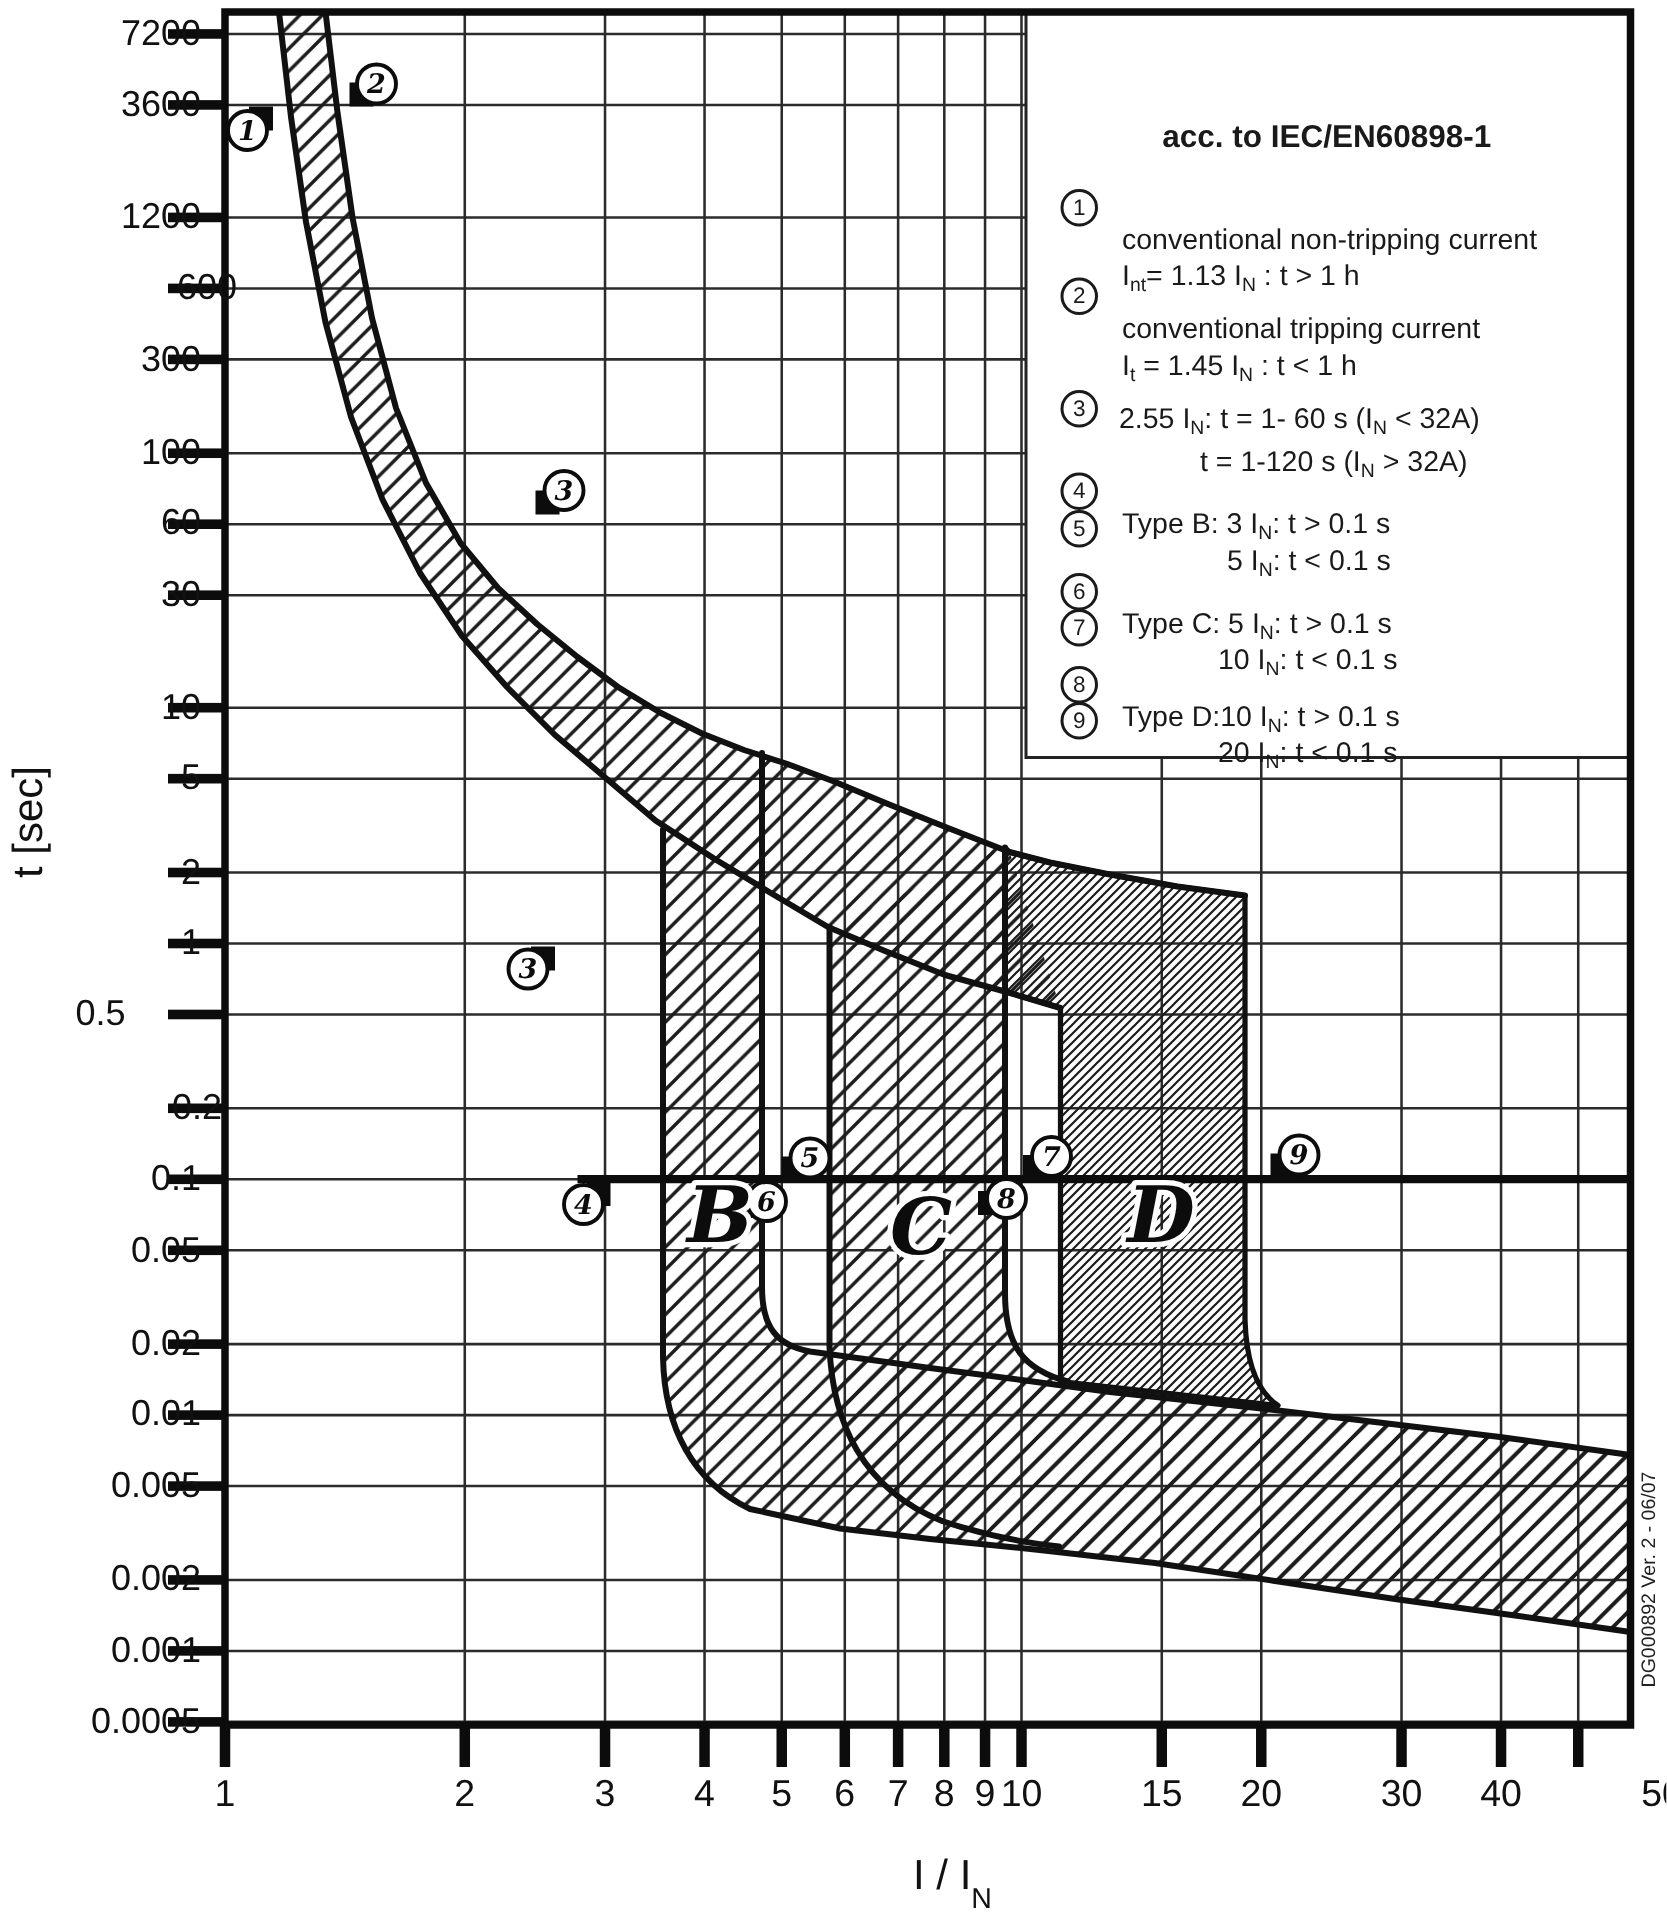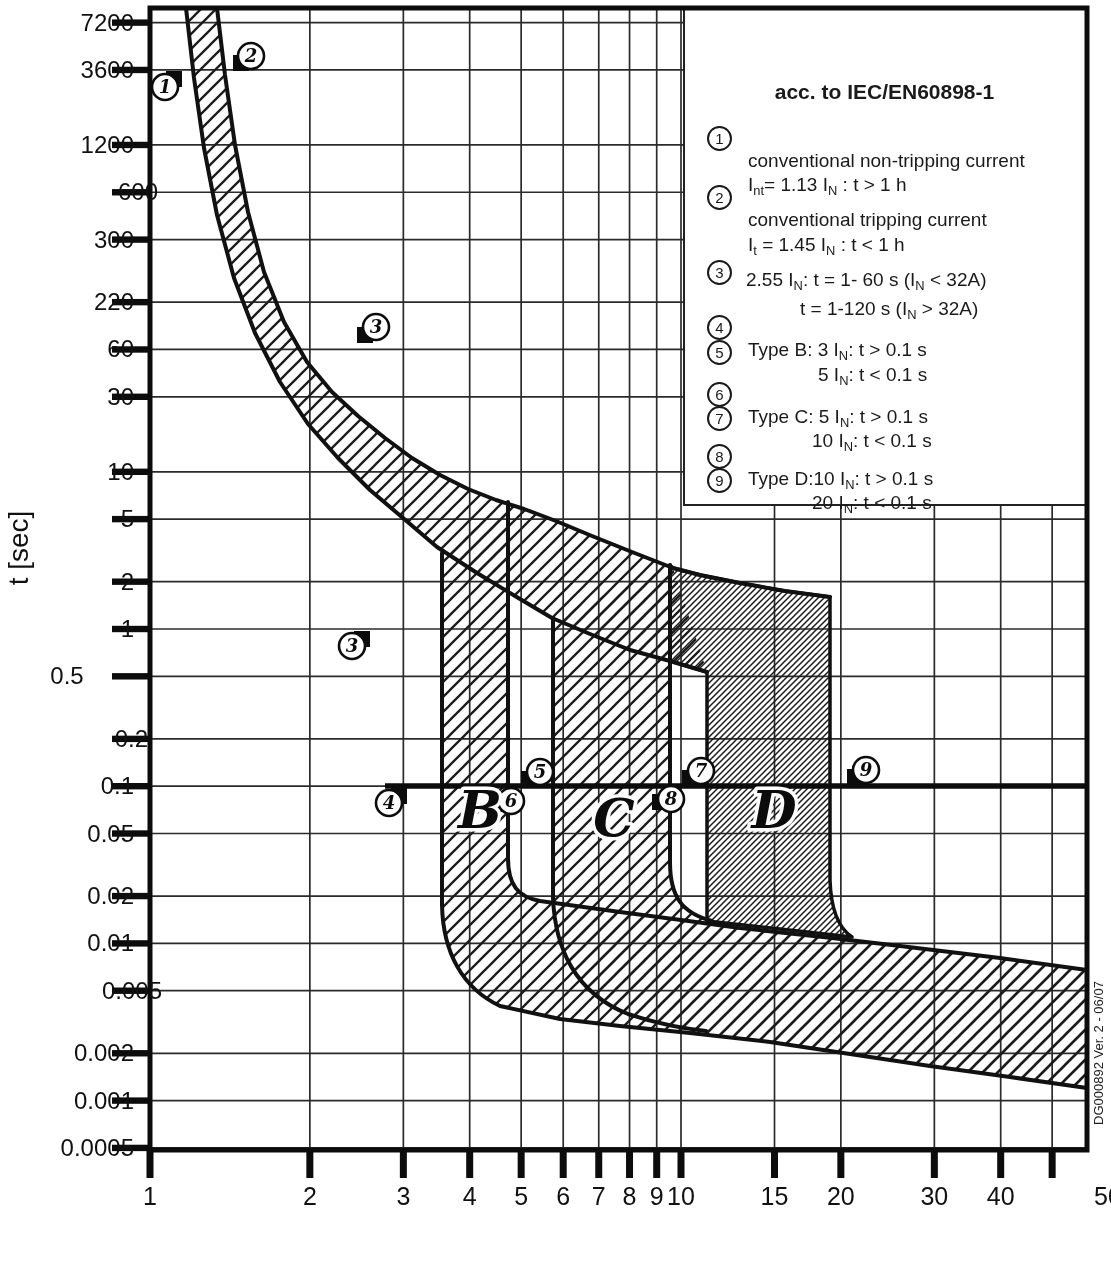--- a/index.html
+++ b/index.html
@@ -190,43 +190,44 @@
         </g>
       </g>
     <g id="letters">
         <text x="480" y="828" text-anchor="middle" fill="#0c0c0c" stroke="#ffffff" stroke-width="7" paint-order="stroke" stroke-linejoin="round" font-family="&quot;DejaVu Serif&quot;,serif" font-style="italic" font-weight="bold" font-size="52px">B</text>
         <text x="614" y="836" text-anchor="middle" fill="#0c0c0c" stroke="#ffffff" stroke-width="7" paint-order="stroke" stroke-linejoin="round" font-family="&quot;DejaVu Serif&quot;,serif" font-style="italic" font-weight="bold" font-size="52px">C</text>
         <text x="774" y="828" text-anchor="middle" fill="#0c0c0c" stroke="#ffffff" stroke-width="7" paint-order="stroke" stroke-linejoin="round" font-family="&quot;DejaVu Serif&quot;,serif" font-style="italic" font-weight="bold" font-size="52px">D</text>
       </g>
   </svg>
 
   <div id="ytitle" class="axis-title">t [sec]</div>
+  <div id="xtitle" class="axis-title"><span>I / I</span><sub>N</sub></div>
 
   <div class="lg-title" style="top:80px">acc. to IEC/EN60898-1</div>
 
   <div id="labels">
       <div class="ylab" style="top: 8.62733px;">7200</div>
       <div class="ylab" style="top: 55.9492px;">3600</div>
       <div class="ylab" style="top: 130.953px;">1200</div>
       <div class="ylab" style="top: 178.275px; margin-left: 24px;">600</div>
       <div class="ylab" style="top: 225.597px;">300</div>
-      <div class="ylab" style="top: 288.153px;">220</div>
+      <div class="ylab" style="top: 288.153px;">100</div>
       <div class="ylab" style="top: 335.475px;">60</div>
       <div class="ylab" style="top: 382.797px;">30</div>
       <div class="ylab" style="top: 457.8px;">10</div>
       <div class="ylab" style="top: 505.122px;">5</div>
       <div class="ylab" style="top: 567.678px;">2</div>
       <div class="ylab" style="top: 615px;">1</div>
       <div class="ylab" style="top: 662.322px; text-align: center;">0.5</div>
       <div class="ylab" style="top: 724.878px; padding-left: 14px;">0.2</div>
       <div class="ylab" style="top: 772.2px;">0.1</div>
       <div class="ylab" style="top: 819.522px;">0.05</div>
       <div class="ylab" style="top: 882.078px;">0.02</div>
       <div class="ylab" style="top: 929.4px;">0.01</div>
-      <div class="ylab" style="top: 976.722px; padding-left: 28px;">0.005</div>
+      <div class="ylab" style="top: 976.722px;">0.005</div>
       <div class="ylab" style="top: 1039.28px;">0.002</div>
       <div class="ylab" style="top: 1086.6px;">0.001</div>
       <div class="ylab" style="top: 1133.92px;">0.0005</div>
       <div class="xlab" style="left: 115px; top: 1182px;">1</div>
       <div class="xlab" style="left: 274.847px; top: 1182px;">2</div>
       <div class="xlab" style="left: 368.351px; top: 1182px;">3</div>
       <div class="xlab" style="left: 434.694px; top: 1182px;">4</div>
       <div class="xlab" style="left: 486.153px; top: 1182px;">5</div>
       <div class="xlab" style="left: 528.198px; top: 1182px;">6</div>
       <div class="xlab" style="left: 563.747px; top: 1182px;">7</div>

